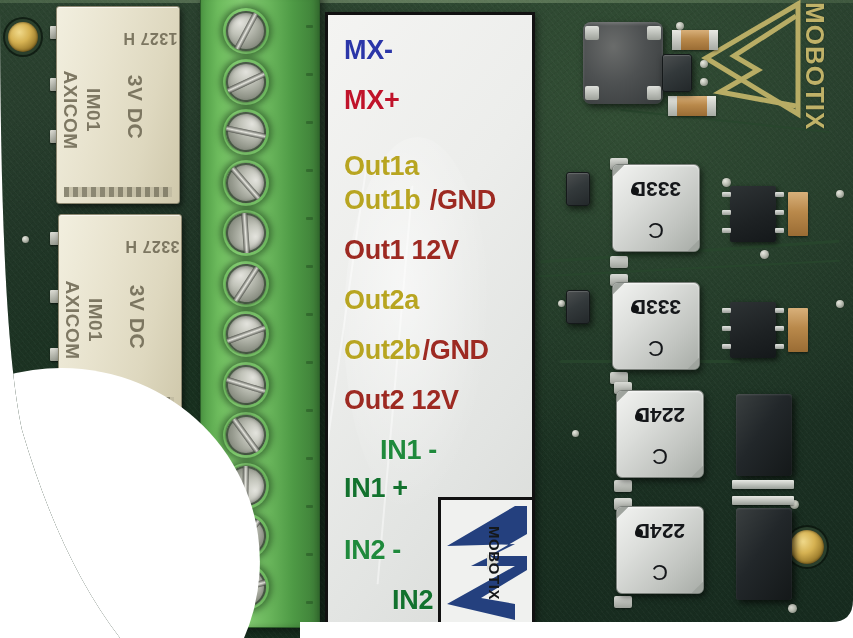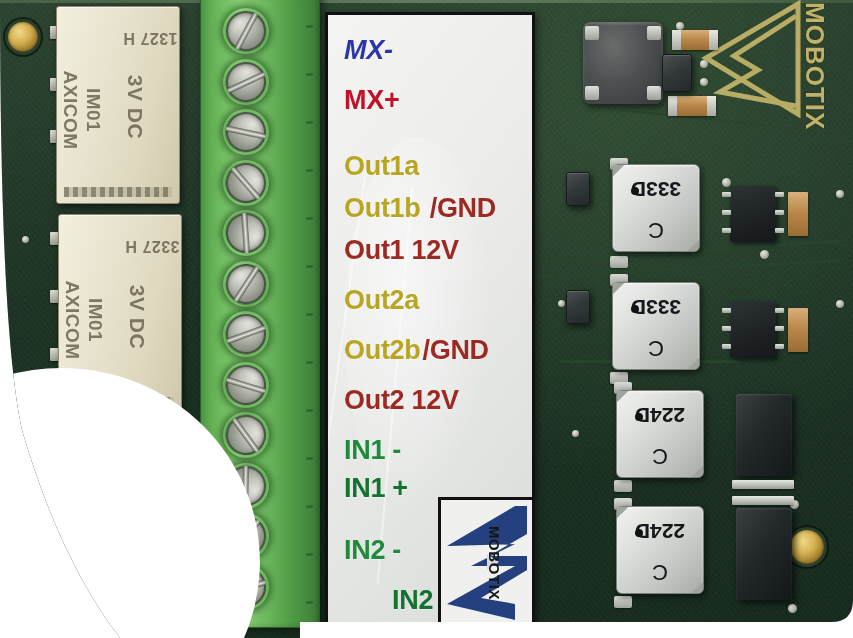--- a/index.html
+++ b/index.html
@@ -493,29 +493,29 @@
           <div class="term-block-rib" style="top: 558px;"></div>
           <div class="term-block-rib" style="top: 606px;"></div>
         </div>
     </div>
 
     <div class="label-card" style="left:325px;top:12px;width:204px;height:608px;">
       <div class="label-sheen"></div>
       <div class="label-scratch" style="left:8px;top:150px;width:2px;height:420px;transform:rotate(8deg);"></div>
       <div class="label-scratch" style="left:66px;top:170px;width:2px;height:400px;transform:rotate(5deg);"></div>
       <div id="pinrows">
-          <div class="pinrow" style="top: 22px;"><span style="color: rgb(43, 54, 168); font-style: italic;">MX-</span></div>
+          <div class="pinrow" style="top: 22px;"><span style="color: rgb(43, 54, 168);">MX-</span></div>
           <div class="pinrow" style="top: 72px;"><span style="color: rgb(192, 19, 42);">MX+</span></div>
           <div class="pinrow" style="top: 138px;"><span style="color: rgb(184, 165, 33);">Out1a</span></div>
-          <div class="pinrow" style="top: 180px;"><span style="color: rgb(184, 165, 33);">Out1b</span><span class="sfx" style="color: rgb(157, 42, 34);"> /GND</span></div>
+          <div class="pinrow" style="top: 172px;"><span style="color: rgb(184, 165, 33);">Out1b</span><span class="sfx" style="color: rgb(157, 42, 34);"> /GND</span></div>
           <div class="pinrow" style="top: 222px;"><span style="color: rgb(157, 42, 34);">Out1 12V</span></div>
           <div class="pinrow" style="top: 272px;"><span style="color: rgb(184, 165, 33);">Out2a</span></div>
           <div class="pinrow" style="top: 322px;"><span style="color: rgb(184, 165, 33);">Out2b</span><span class="sfx" style="color: rgb(157, 42, 34);">/GND</span></div>
           <div class="pinrow" style="top: 372px;"><span style="color: rgb(157, 42, 34);">Out2 12V</span></div>
-          <div class="pinrow" style="top: 422px;"><span style="color: rgb(31, 138, 60);">IN1 -</span></div>
+          <div class="pinrow" style="top: 422px;"><span style="color: rgb(31, 138, 60); margin-left: 36px;">IN1 -</span></div>
           <div class="pinrow" style="top: 460px;"><span style="color: rgb(18, 114, 46);">IN1 +</span></div>
           <div class="pinrow" style="top: 522px;"><span style="color: rgb(31, 138, 60);">IN2 -</span></div>
           <div class="pinrow" style="top: 572px;"><span style="color: rgb(18, 114, 46); margin-left: 48px;">IN2 +</span></div>
         </div>
 
       <div class="mbx-box" style="left:110px;top:482px;width:94px;height:126px;">
         <svg class="mbx-inner" width="94" height="126" viewBox="0 0 94 126">
           <g fill="#24407e">
             <path d="M 74 6 L 6 46 L 74 44 L 30 66 L 74 66 L 6 104 L 74 120 L 74 104 L 40 98 L 86 70 L 86 56 L 48 56 L 86 34 L 86 6 Z"></path>
           </g>

